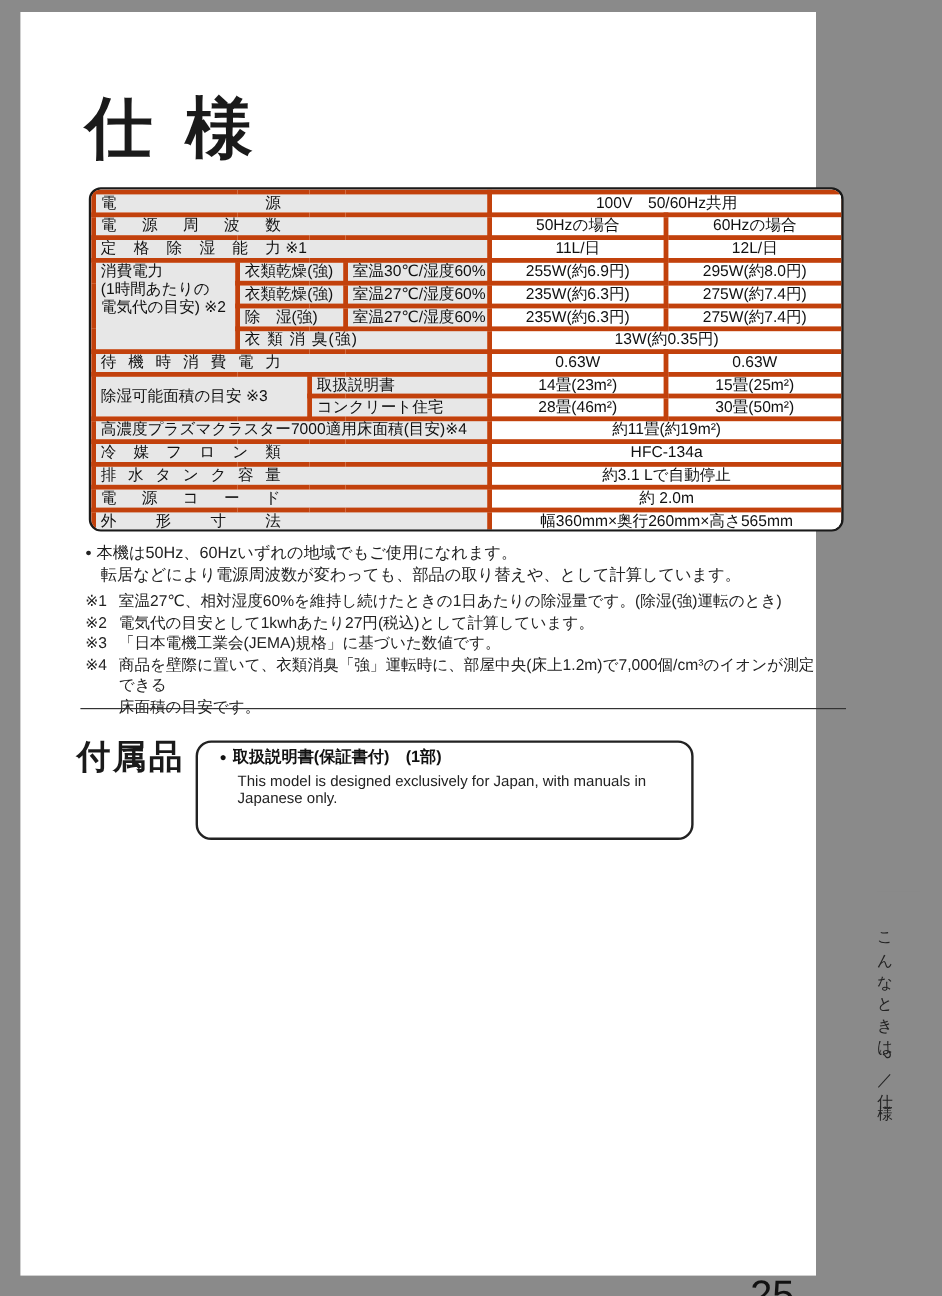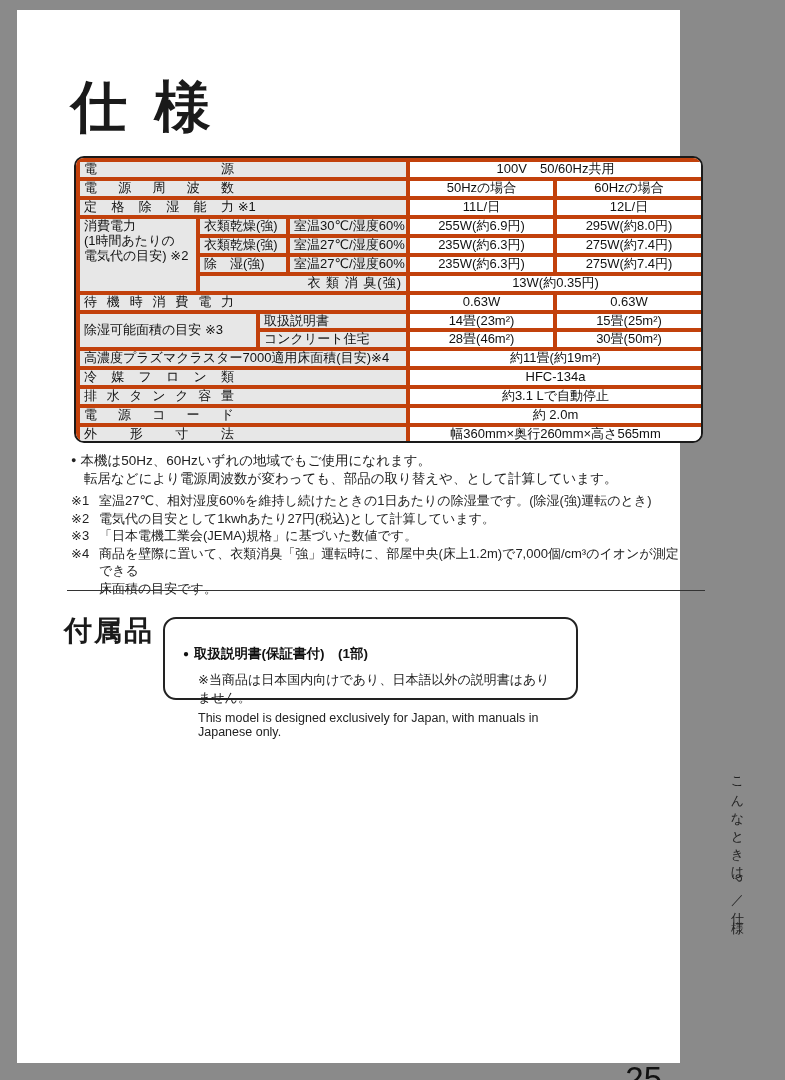--- a/index.html
+++ b/index.html
@@ -15,39 +15,39 @@
                border:2px solid #1a1a1a; border-radius:10px; overflow:hidden; background:#fff; }
   table.spec { border-collapse:collapse; table-layout:fixed; width:625px; height:283px; }
   table.spec td { border:4px solid #c2410c; font-size:13px; padding:0 4px;
                   white-space:nowrap; overflow:hidden; line-height:1.15; }
   td.lab { background:#e7e7e7; text-align:left; }
   td.val { background:#ffffff; text-align:center; font-size:13.5px; }
   .spread { display:inline-block; width:150px; text-align:justify; text-align-last:justify; }
   td.mode { border-right:1px dotted #444; }
   td.cond { border-left:1px dotted #444; font-size:12.5px; padding:0 2px; }
   td.multiline { vertical-align:top; padding-top:2px; line-height:1.4; }
-  td.center { text-align:right; letter-spacing:1px; }
+  td.center { text-align:left; letter-spacing:1px; }
 
   
   .notes { position:absolute; left:54px; top:441px; font-size:13.5px; line-height:18px; color:#222; }
   .notes .bullet { font-size:9px; vertical-align:2px; margin-right:4px; }
   .notes .cont { padding-left:13px; }
   .footnotes { position:absolute; left:54px; top:482px; font-size:13px; line-height:17.5px; color:#222; }
   .fnrow { display:flex; }
   .fnmark { width:28px; flex:0 0 28px; }
   .fntext { flex:1; }
 
   .divider { position:absolute; left:50px; top:580px; width:638px; height:0;
              border-top:1.5px solid #333; }
 
   
   .acc-heading { position:absolute; left:47px; top:602px; font-size:28px; font-weight:900;
                  letter-spacing:2px; color:#1a1a1a; }
   .acc-box { position:absolute; left:146px; top:607px; width:415px; height:83px;
-             border:2px solid #222; border-radius:13px; background:#fff; padding:26px 14px 0 18px; }
+             border:2px solid #222; border-radius:13px; background:#fff; padding:3px 14px 0 18px; }
   .acc-item { font-size:13.5px; font-weight:bold; color:#111; }
   .acc-item .bullet { font-size:10px; vertical-align:1px; margin-right:5px; }
   .acc-note-jp { font-size:13px; margin:8px 0 0 15px; color:#222; }
   .acc-note-en { font-size:12.5px; margin:4px 0 0 15px; color:#222; }
 
   
   .tab1 { position:absolute; left:714px; top:708px; width:35px; height:25px; background:#8a8a8a; }
   .tab2 { position:absolute; left:714px; top:738px; width:35px; height:19px; background:#8a8a8a; }
   .side-text { position:absolute; left:711px; top:758px; height:180px;
                writing-mode:vertical-rl; font-size:13px; letter-spacing:3px; color:#222; }
@@ -183,21 +183,20 @@
       <span class="fntext">床面積の目安です。</span>
     </div>
   </div>
 
   <div class="divider"></div>
 
   <div class="acc-heading">付属品</div>
 
   <div class="acc-box">
     <div class="acc-item"><span class="bullet">●</span><span>取扱説明書(保証書付)　(1部)</span></div>
-    <div class="acc-note-jp">※当商品は日本国内向けであり、日本語以外の説明書はありません。</div>
     <div class="acc-note-en">This model is designed exclusively for Japan, with manuals in Japanese only.</div>
   </div>
 
   <div class="tab1"></div>
   <div class="tab2"></div>
   <div class="side-text">こんなときは?／仕 様</div>
 
   <div class="page-num">25</div>
 
 </div>

